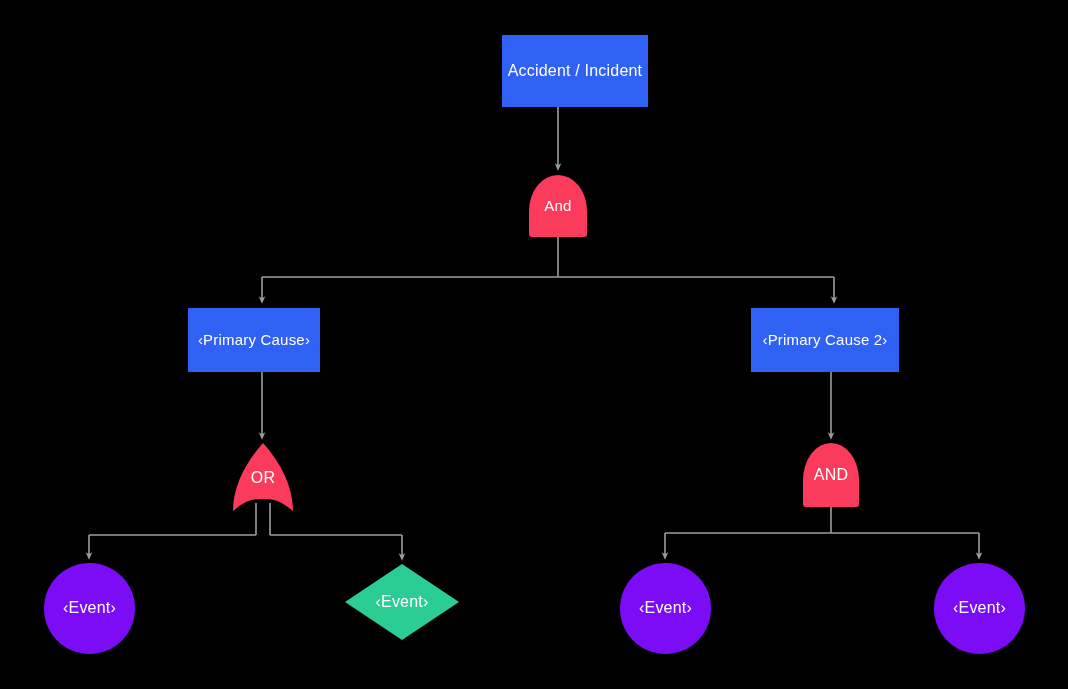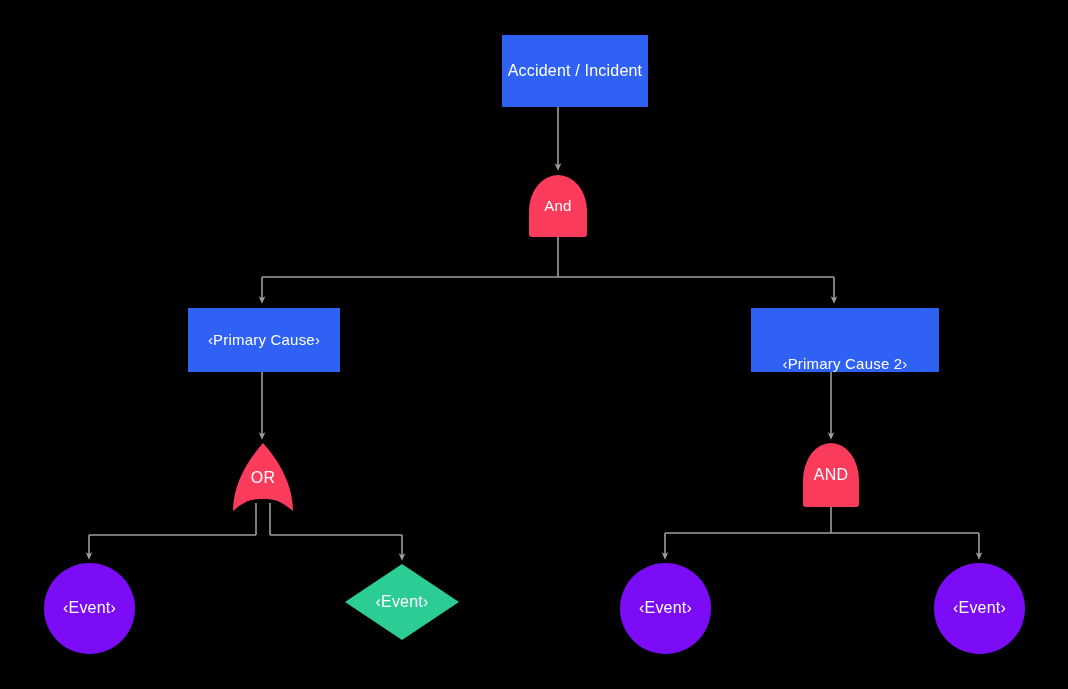--- a/index.html
+++ b/index.html
@@ -146,25 +146,25 @@
 
   <div class="node shape-rect" style="left:485px; top:35px; width:146px; height:72px;margin-left:17px;">
     <span class="node-label txt-lg">Accident / Incident</span>
   </div>
 
   <div class="node shape-and" style="left:529px; top:175px; width:58px; height:62px;">
     <span class="gate-fill"></span>
     <span class="node-label txt-md">And</span>
   </div>
 
-  <div class="node shape-rect" style="left:188px; top:308px; width:152px; height:64px;">
+  <div class="node shape-rect" style="left:188px; top:308px; width:132px; height:64px;">
     <span class="node-label txt-md">‹Primary Cause›</span>
   </div>
 
-  <div class="node shape-rect" style="left:751px; top:308px; width:188px; height:64px;align-items:flex-end;">
+  <div class="node shape-rect" style="left:751px; top:308px; width:148px; height:64px;">
     <span class="node-label txt-md">‹Primary Cause 2›</span>
   </div>
 
   <div class="node shape-or" style="left:233px; top:443px; width:60px; height:68px;">
     <span class="gate-fill"></span>
     <span class="node-label txt-sm" style="transform:translateY(1px);">OR</span>
   </div>
 
   <div class="node shape-and" style="left:803px; top:443px; width:56px; height:64px;">
     <span class="gate-fill"></span>

